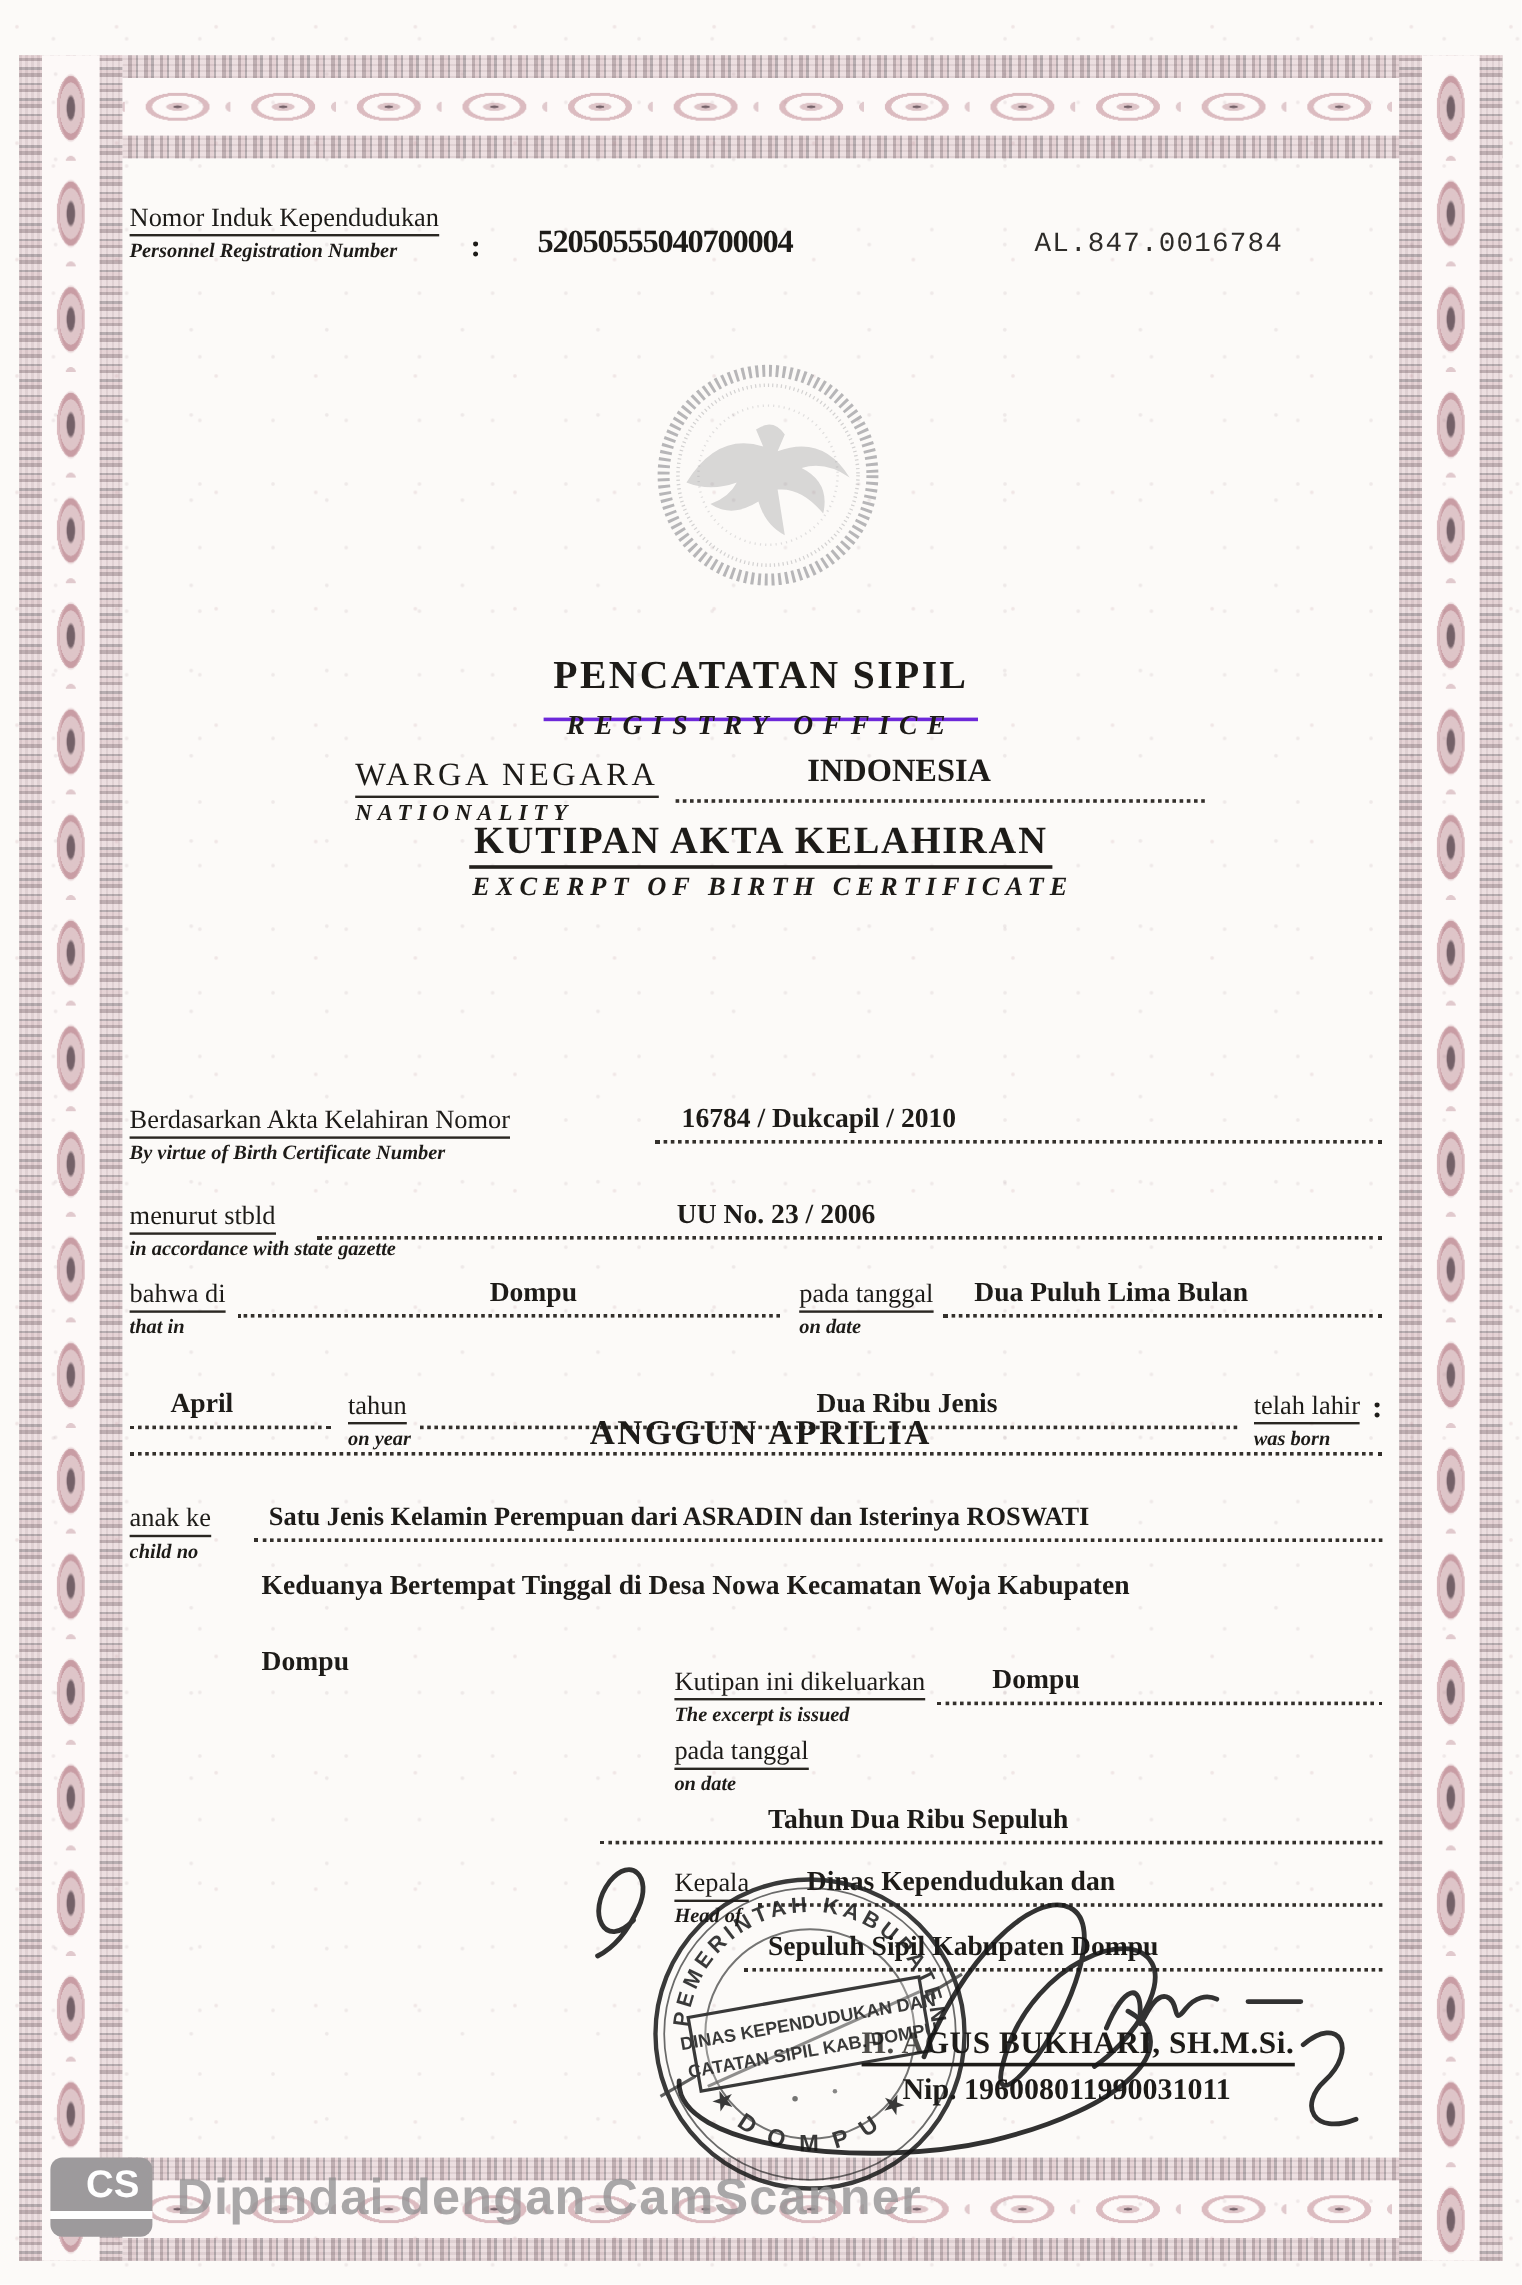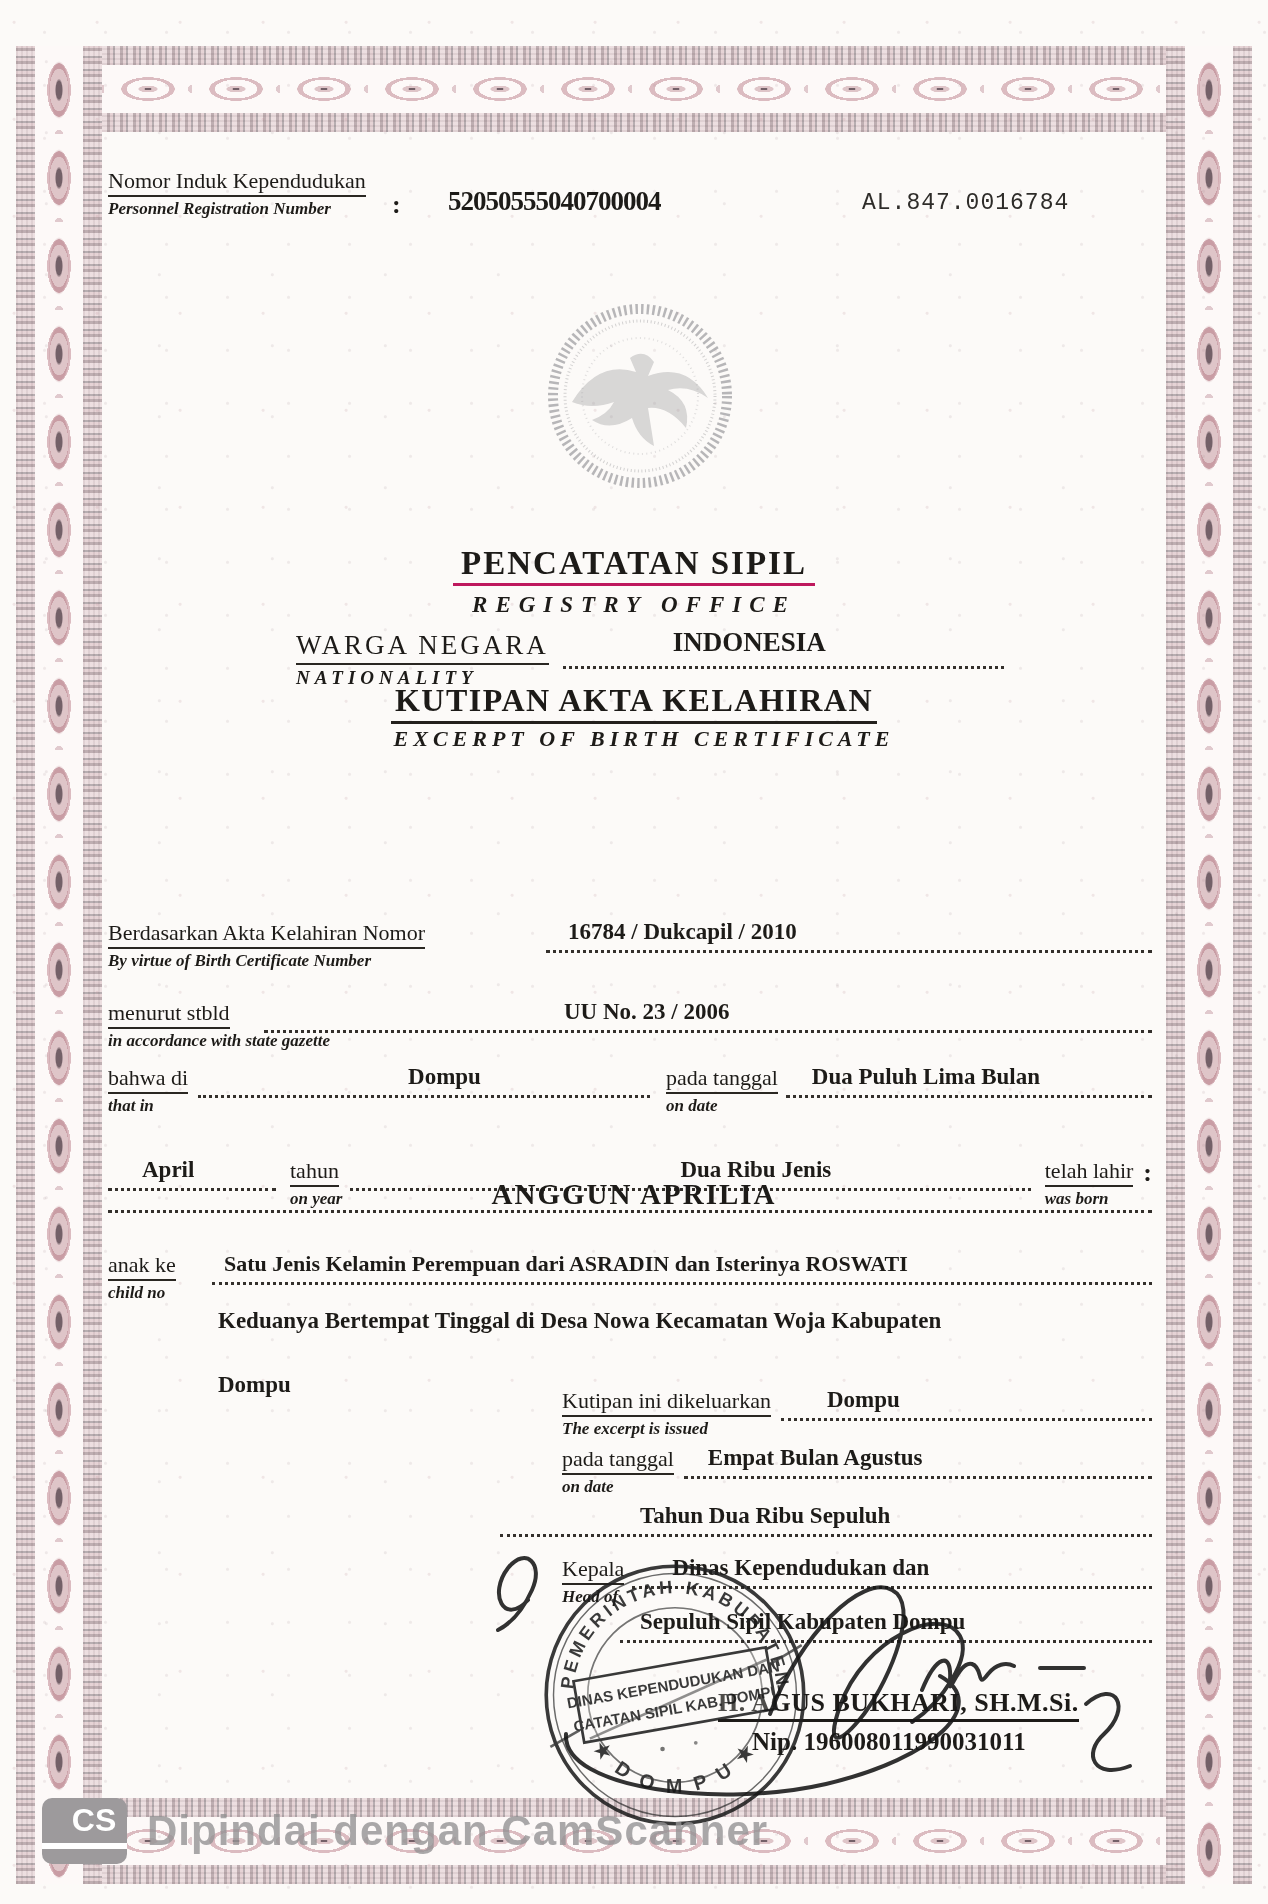--- a/index.html
+++ b/index.html
@@ -46,21 +46,21 @@
   .lid{display:inline-block; font-size:22px; line-height:1.18; border-bottom:2px solid #2a2722; padding-bottom:1px; white-space:nowrap;}
   .len{display:block; font-style:italic; font-weight:bold; font-size:17px; line-height:1.2; margin-top:2px; white-space:nowrap;}
   .frow{position:absolute; display:flex; align-items:flex-start; z-index:3;}
   .lbl{flex:none;}
   .fld{position:relative; border-bottom:3.5px dotted #34302c; height:30px; flex:1 1 auto;}
   .fval{position:absolute; bottom:5px; font-weight:bold; font-size:23px; white-space:nowrap;}
   .abs{position:absolute; z-index:3;}
   .bold{font-weight:bold;}
   
   .ctr{position:absolute; left:0; right:0; text-align:center; z-index:3;}
-  .t-main{font-size:33px; font-weight:bold; letter-spacing:2px; display:inline-block; border-bottom:3px solid #be185d; padding:0 8px 1px;}
+  .t-main{font-size:33px; font-weight:bold; letter-spacing:2px; display:inline-block; border-bottom:3px solid #6d28d9; padding:0 8px 16px;}
   .t-sub{font-size:23px; font-style:italic; letter-spacing:8px; font-weight:bold;}
   .t-doc{font-size:32px; font-weight:bold; letter-spacing:1.5px; display:inline-block; border-bottom:3px solid #23201c; padding:0 4px 2px;}
   .t-doc-sub{font-size:22px; font-style:italic; letter-spacing:5px; font-weight:bold;margin-left:20px;}
   
   .wm{position:absolute; left:42px; top:1798px; display:flex; align-items:center; gap:20px; z-index:6;}
   .cs-logo{width:66px; height:66px; border-radius:10px; color:#ffffff;
     background:linear-gradient(#9d9a9c 0 68%, #ffffff 68% 77%, #9d9a9c 77% 100%);
     display:flex; justify-content:center; font-family:"Liberation Sans", sans-serif;
     font-weight:bold; font-size:32px; line-height:44px;padding-left:19px;}
   .wm-text{font-family:"Liberation Sans", sans-serif; font-weight:bold; font-size:42px;
@@ -211,23 +211,20 @@
     </div>
     <div class="fld" style="margin-left:10px;">
       <span class="fval" style="left:46px;">Dompu</span>
     </div>
   </div>
 
   <div class="frow" style="left:562px; top:1446px; width:590px;">
     <div class="lbl">
       <span class="lid">pada tanggal</span>
       <span class="len">on date</span>
-    </div>
-    <div class="fld" style="margin-left:10px;">
-      <span class="fval" style="left:24px;">Empat Bulan Agustus</span>
     </div>
   </div>
 
   <div class="frow" style="left:500px; top:1504px; width:652px;">
     <div class="fld">
       <span class="fval" style="left:140px;">Tahun Dua Ribu Sepuluh</span>
     </div>
   </div>
 
   <div class="frow" style="left:562px; top:1556px; width:590px;">

